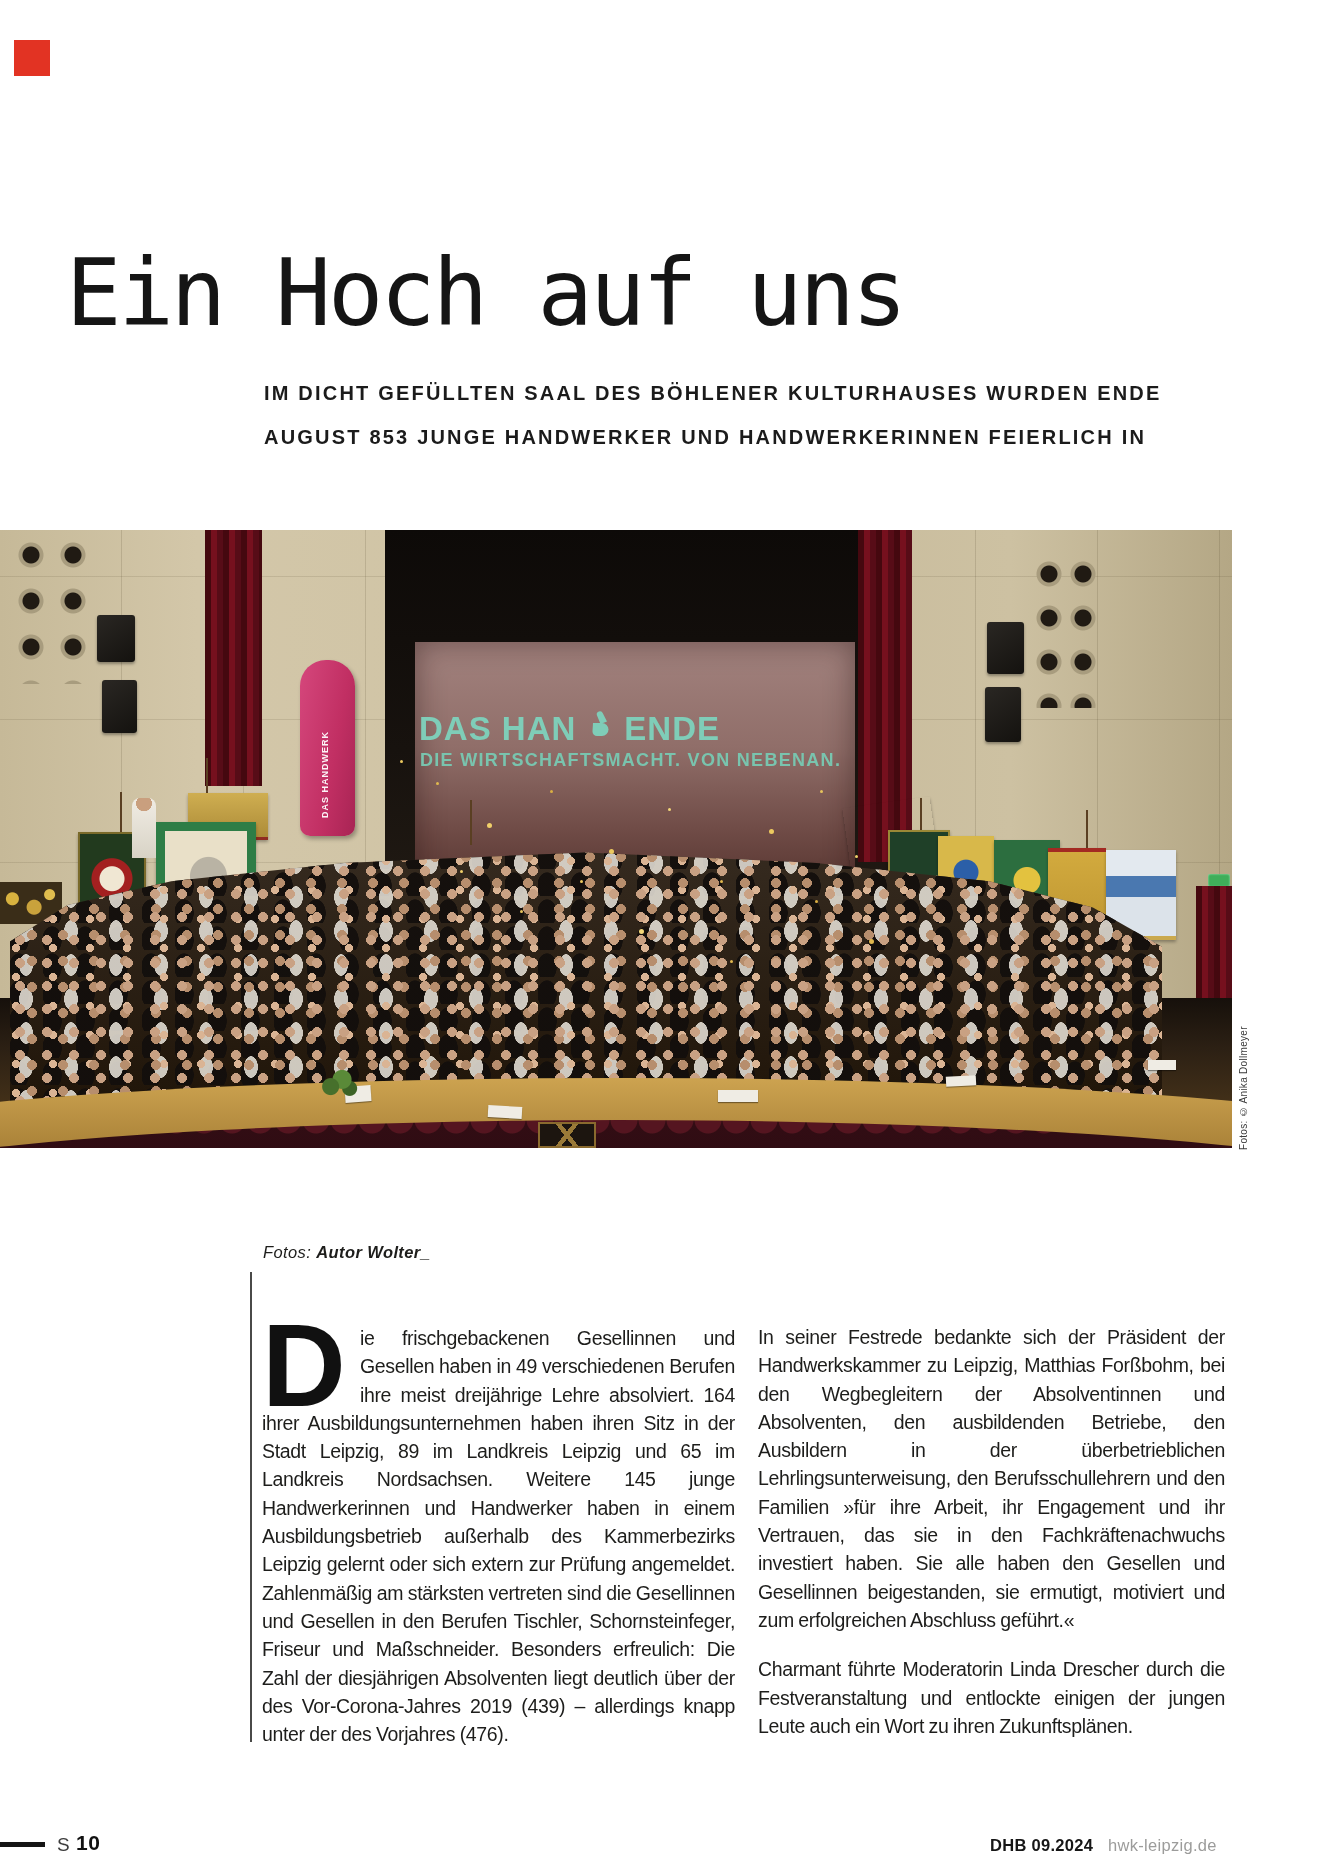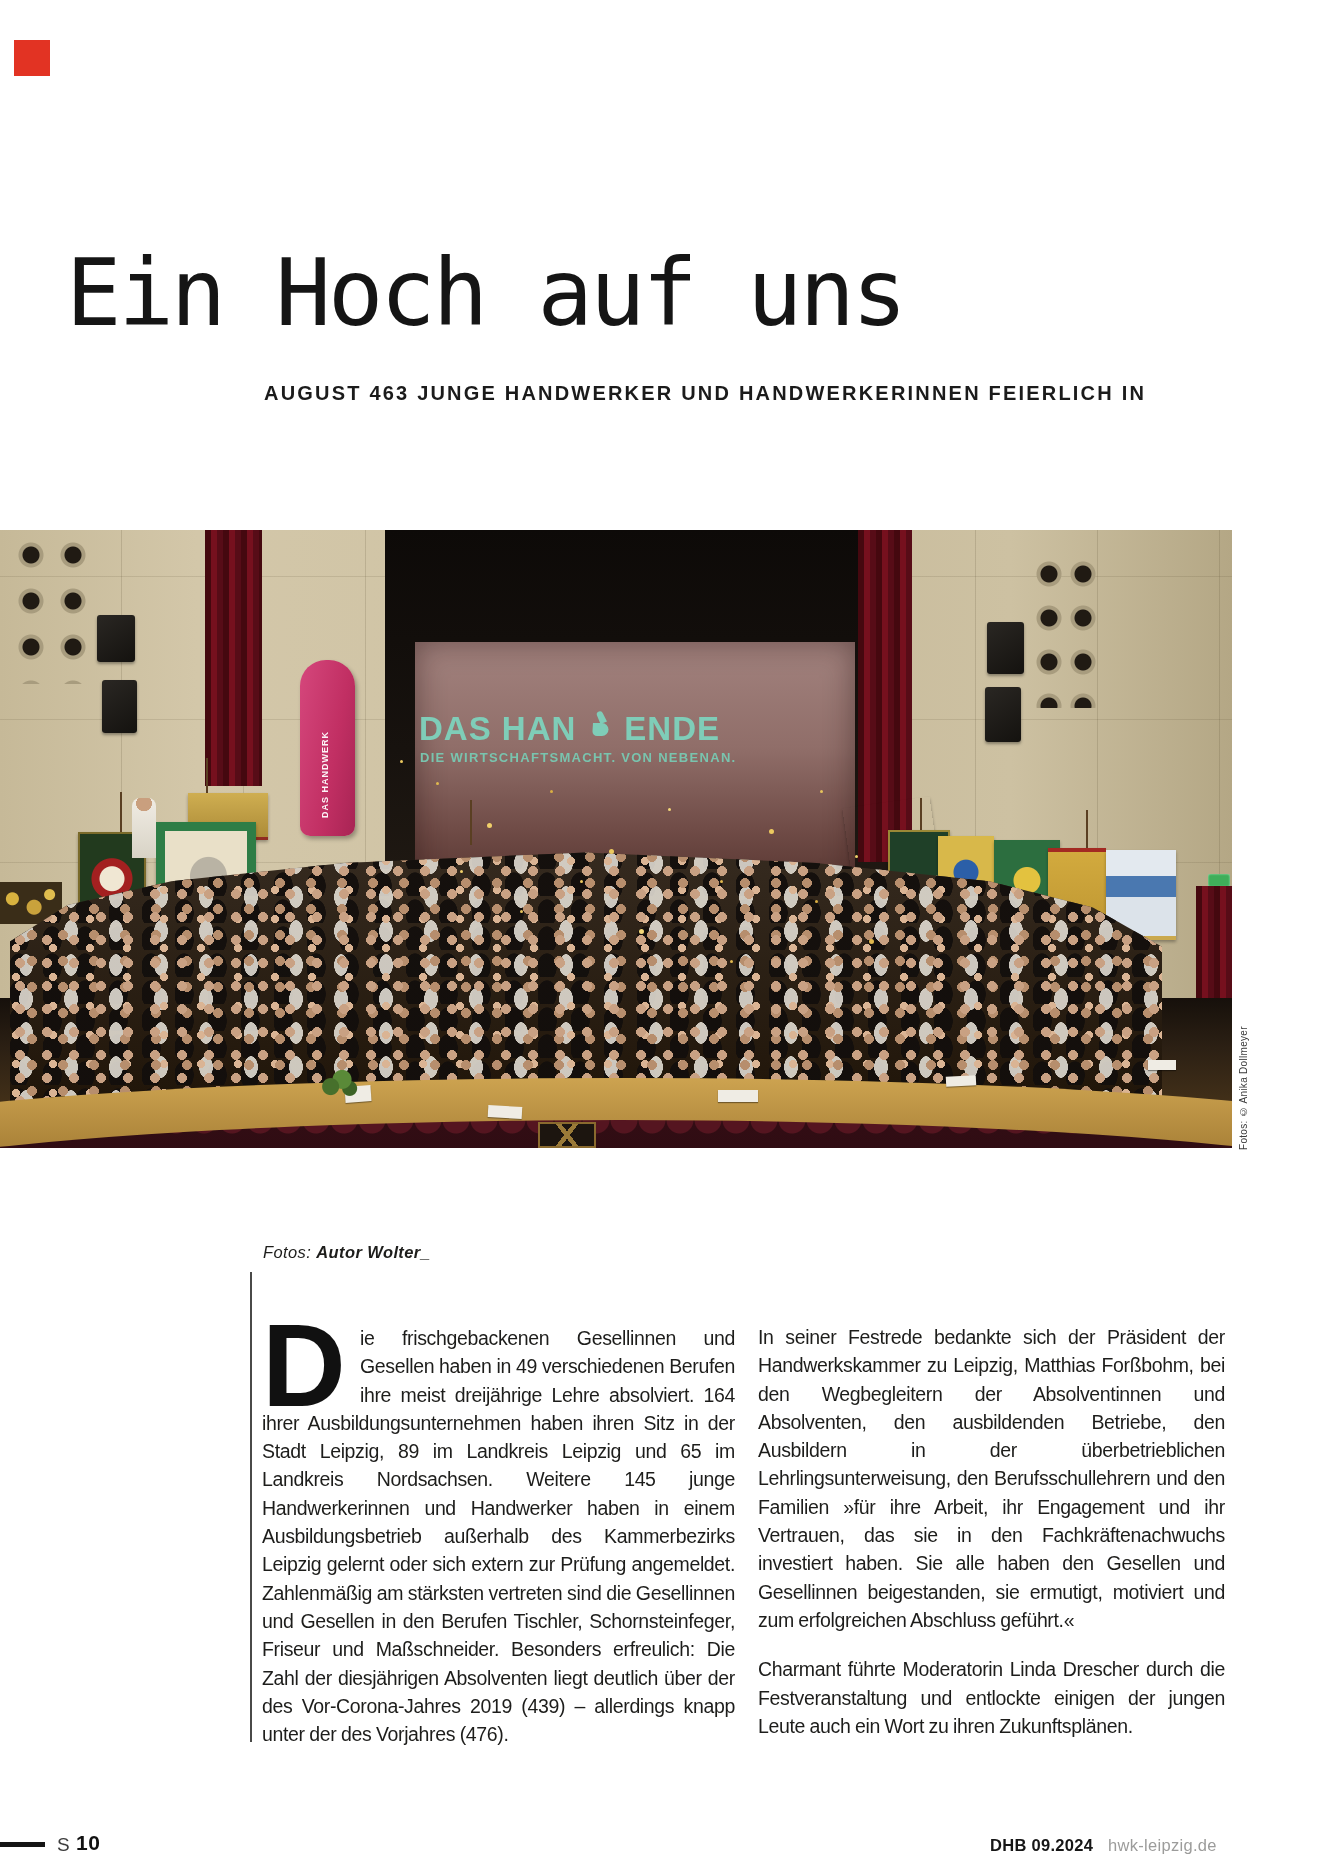--- a/index.html
+++ b/index.html
@@ -32,21 +32,21 @@
   .spk4{left:985px;top:157px;width:36px;height:55px;}
   .curtain{background:repeating-linear-gradient(90deg,#45080f 0 6px,#76101e 6px 12px,#570c17 12px 18px);}
   .curtain-left{left:205px;top:0;width:57px;height:256px;}
   .opening{left:385px;top:0;width:527px;height:398px;
     background:linear-gradient(180deg,#0d0a08 0%,#17120e 55%,#221b14 100%);}
   .screen{left:415px;top:112px;width:440px;height:252px;
     background:linear-gradient(180deg,#a2827e 0%,#906e69 42%,#704c47 74%,#55332e 100%);
     box-shadow:inset 0 0 30px rgba(30,10,10,.45);}
   .screen-title{left:4px;top:68px;display:flex;align-items:center;gap:12px;color:#7fcdb8;
     font-weight:bold;font-size:33px;letter-spacing:1px;white-space:nowrap;}
-  .screen-sub{left:5px;top:108px;color:#79c4ae;font-weight:bold;font-size:13px;letter-spacing:1.3px;white-space:nowrap;}
+  .screen-sub{left:5px;top:108px;color:#79c4ae;font-weight:bold;font-size:18px;letter-spacing:1.3px;white-space:nowrap;}
   .curtain-right-inner{left:858px;top:0;width:54px;height:332px;}
   .flag{left:300px;top:130px;width:55px;height:176px;background:linear-gradient(100deg,#d5477c 0%,#c12f63 60%,#a82454 100%);
     border-radius:26px 26px 10px 10px;box-shadow:2px 3px 4px rgba(0,0,0,.3);}
   .flag-text{left:20px;top:28px;height:130px;writing-mode:vertical-rl;transform:rotate(180deg);
     color:rgba(255,255,255,.95);font-size:9px;font-weight:bold;letter-spacing:1px;}
   .exit-sign{left:1208px;top:344px;width:22px;height:13px;background:#3fae5a;border-radius:2px;
     box-shadow:inset 0 0 2px #bff3cf;}
   .curtain-far-right{left:1196px;top:356px;width:36px;height:206px;}
   .pole{width:2px;background:#5a3f22;}
   .banner{box-shadow:0 2px 3px rgba(0,0,0,.3);}
@@ -139,21 +139,22 @@
 </head>
 <body>
 
 <div class="page">
 
   <div class="abs page-marker"></div>
 
   <div class="abs headline">Ein Hoch auf uns</div>
 
   <div class="abs standfirst">
-    <div>AUGUST 463 JUNGE HANDWERKER UND HANDWERKERINNEN FEIERLICH IN</div>
+    <div>IM DICHT GEFÜLLTEN SAAL DES BÖHLENER KULTURHAUSES WURDEN ENDE</div>
+    <div>AUGUST 853 JUNGE HANDWERKER UND HANDWERKERINNEN FEIERLICH IN</div>
   </div>
 
   <div class="abs photo">
     <div class="abs wall"></div>
     <div class="abs holes holes-left"></div>
     <div class="abs holes holes-right"></div>
     <div class="abs speaker spk1"></div>
     <div class="abs speaker spk2"></div>
     <div class="abs speaker spk3"></div>
     <div class="abs speaker spk4"></div>

